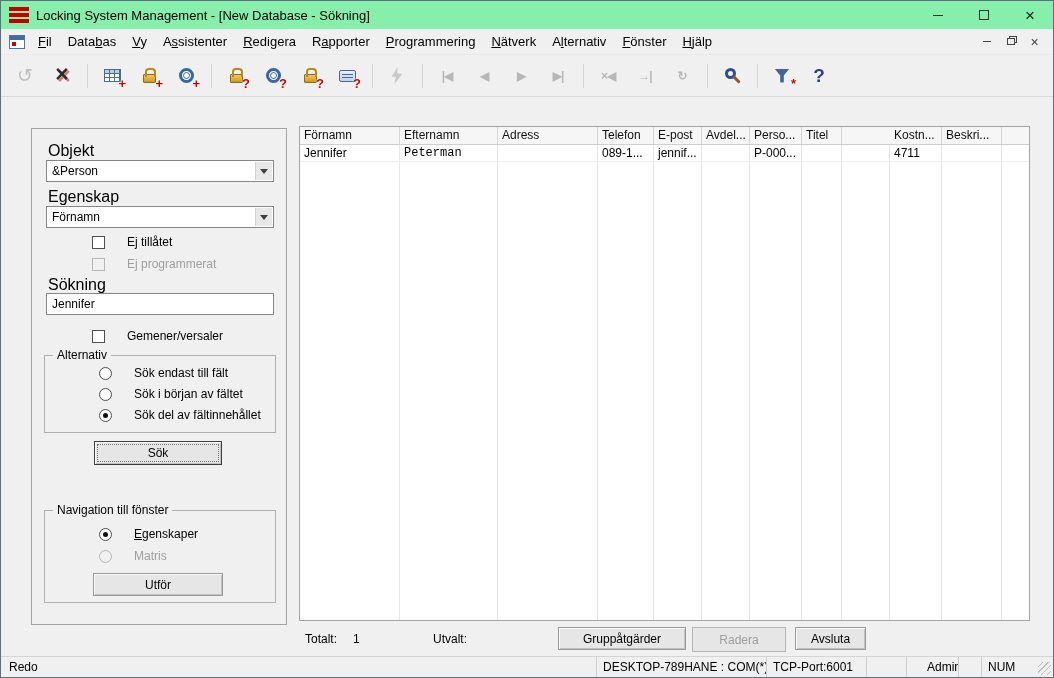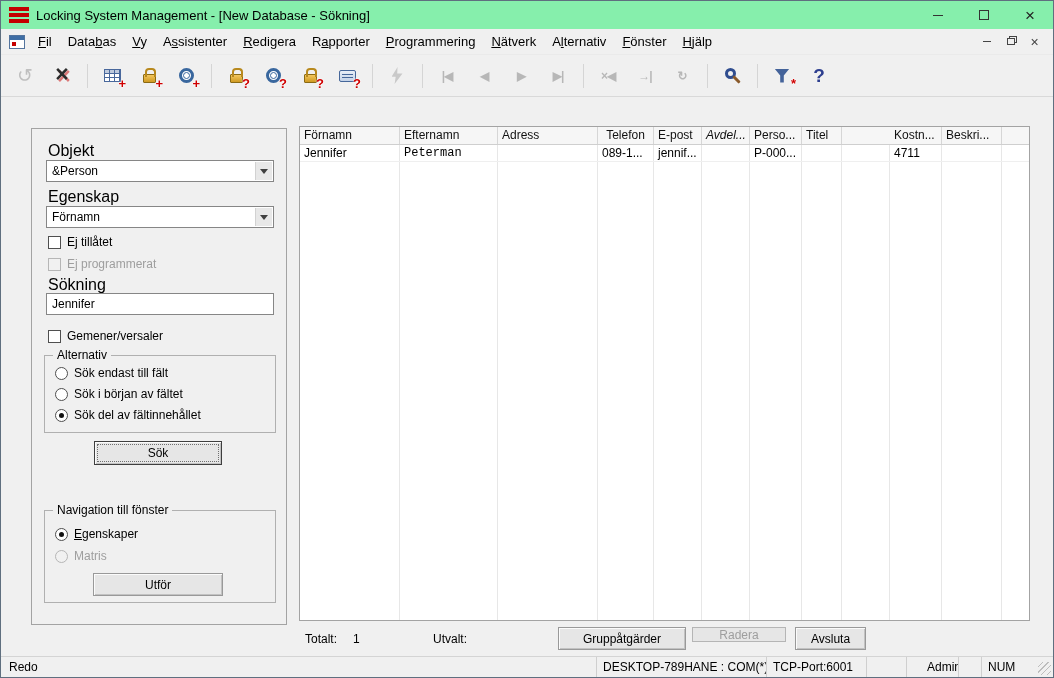--- a/index.html
+++ b/index.html
@@ -57,40 +57,40 @@
   .k-help{font-weight:bold;font-size:19px;color:#2d3f8f;}
 
   
   .panel{position:absolute;left:30px;top:127px;width:256px;height:497px;background:#f0f0f0;border:1px solid #a3a3a3;font-size:12px;}
   .lbl{position:absolute;font-size:16px;}
   .combo{position:absolute;width:228px;height:22px;background:#fff;border:1px solid #868686;display:flex;align-items:center;padding-left:5px;}
   .combo-text{font-size:12px;}
   .combo-btn{position:absolute;top:1px;right:1px;bottom:1px;width:17px;background:#e8e8e8;border-left:1px solid #d2d2d2;display:flex;align-items:center;justify-content:center;}
   .caret{width:0;height:0;border-left:4px solid transparent;border-right:4px solid transparent;border-top:5px solid #404040;}
   .field{position:absolute;width:228px;height:22px;border:1px solid #868686;background:#fff;padding:0 5px;font-family:"Liberation Sans",sans-serif;font-size:12px;color:#000;}
-  .chk,.radio-row{position:absolute;display:flex;align-items:flex-end;gap:6px;}
+  .chk,.radio-row{position:absolute;display:flex;align-items:flex-end;gap:22px;margin-left:44px;}
   .box{width:13px;height:13px;background:#fff;border:1px solid #4f4f4f;flex:none;}
   .rad{width:13px;height:13px;border-radius:50%;background:#fff;border:1px solid #4f4f4f;position:relative;flex:none;}
   .radio-row.checked .rad::after{content:'';position:absolute;inset:3px;background:#111;border-radius:50%;}
   .chk.disabled .box,.radio-row.disabled .rad{border-color:#b6b6b6;background:#f1f1f1;}
   .chk.disabled .txt,.radio-row.disabled .txt{color:#9e9e9e;}
   .txt{display:inline-block;font-size:12px;}
   .txt.fl-underline::first-letter{text-decoration:underline;}
   .groupbox{position:absolute;border:1px solid #b0b0b0;}
   .legend{position:absolute;top:-8px;left:8px;background:#f0f0f0;padding:0 4px;font-size:12px;}
   .btn{position:absolute;font-size:12px;color:#000;background:#e6e6e6;border:1px solid #999;
        box-shadow:inset 1px 1px 0 #fbfbfb,inset -1px -1px 0 #c2c2c2;display:flex;align-items:center;justify-content:center;}
   .btn.default{border:1px solid #3e3e3e;outline:1px dotted #707070;outline-offset:-4px;}
   .btn.disabledbtn{color:#9e9e9e;box-shadow:none;border-color:#b5b5b5;}
 
   
   .grid{position:absolute;left:298px;top:125px;width:731px;height:495px;background:#fff;border:1px solid #a3a3a3;}
   .grid-header{display:flex;height:18px;border-bottom:1px solid #cfcfcf;background:#f6f6f6;}
   .gh{padding:1px 4px 0;font-size:12px;color:#111;border-right:1px solid #d6d6d6;overflow:hidden;white-space:nowrap;flex:none;}
-  .gh.ra{text-align:center;}
+  .gh.ra{text-align:left;}
   .gh.fill{flex:1;border-right:none;}
   .grid-body{position:absolute;top:18px;left:0;right:0;bottom:0;overflow:hidden;}
   .cline{position:absolute;top:0;bottom:0;width:1px;background:#e7e7e7;}
   .grow{position:absolute;left:0;height:17px;display:flex;width:100%;border-bottom:1px solid #efefef;}
   .gc{padding:1px 4px 0;font-size:12px;white-space:nowrap;overflow:hidden;flex:none;}
 
   
   .flbl{position:absolute;font-size:12px;}
 
   
@@ -298,21 +298,21 @@
     </div>
   </div>
 
   <div class="grid">
     <div class="grid-header" id="grid-header">
         <div class="gh" style="width: 100px;">Förnamn</div>
         <div class="gh" style="width: 98px;">Efternamn</div>
         <div class="gh" style="width: 100px;">Adress</div>
         <div class="gh ra" style="width: 56px;">Telefon</div>
         <div class="gh" style="width: 48px;">E-post</div>
-        <div class="gh" style="width: 48px; font-style: italic;">Avdel...</div>
+        <div class="gh" style="width: 48px;">Avdel...</div>
         <div class="gh" style="width: 52px;">Perso...</div>
         <div class="gh" style="width: 40px;">Titel</div>
         <div class="gh" style="width: 48px; margin-top: 24px;">Plats</div>
         <div class="gh" style="width: 52px;">Kostn...</div>
         <div class="gh" style="width: 60px;">Beskri...</div>
         <div class="gh fill"></div>
       </div>
     <div class="grid-body" id="grid-body">
         <div class="cline" style="left: 99px;"></div>
         <div class="cline" style="left: 197px;"></div>
@@ -338,21 +338,21 @@
           <div class="gc" style="width: 52px;">4711</div>
           <div class="gc" style="width: 60px;"></div>
         </div>
       </div>
   </div>
 
   <span class="flbl" style="left:304px;top:631px">Totalt:</span>
   <span class="flbl" style="left:352px;top:631px">1</span>
   <span class="flbl" style="left:432px;top:631px">Utvalt:</span>
   <div class="btn" style="left:557px;top:626px;width:128px;height:23px">Gruppåtgärder</div>
-  <div class="btn disabledbtn" style="left:691px;top:626px;width:94px;height:15px">Radera</div>
+  <div class="btn disabledbtn" style="left:691px;top:626px;width:94px;height:25px">Radera</div>
   <div class="btn" style="left:794px;top:626px;width:71px;height:23px">Avsluta</div>
 
   <div class="statusbar">
     <span class="status-ready">Redo</span>
     <div id="status-right">
         <div class="seg" style="width: 170px;">DESKTOP-789HANE : COM(*)</div>
         <div class="seg" style="width: 100px;">TCP-Port:6001</div>
         <div class="seg" style="width: 40px;"></div>
         <div class="seg" style="width: 52px; padding-left: 20px;">Admin</div>
         <div class="seg" style="width: 23px;"></div>

